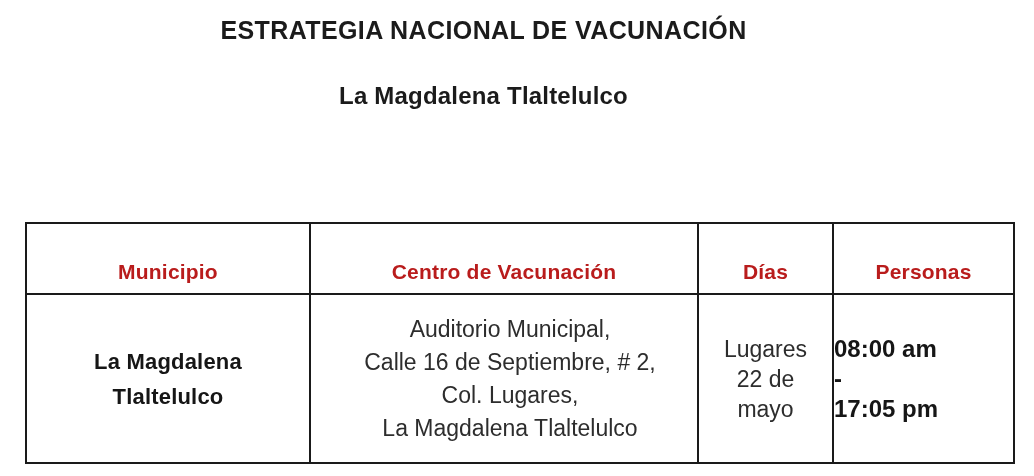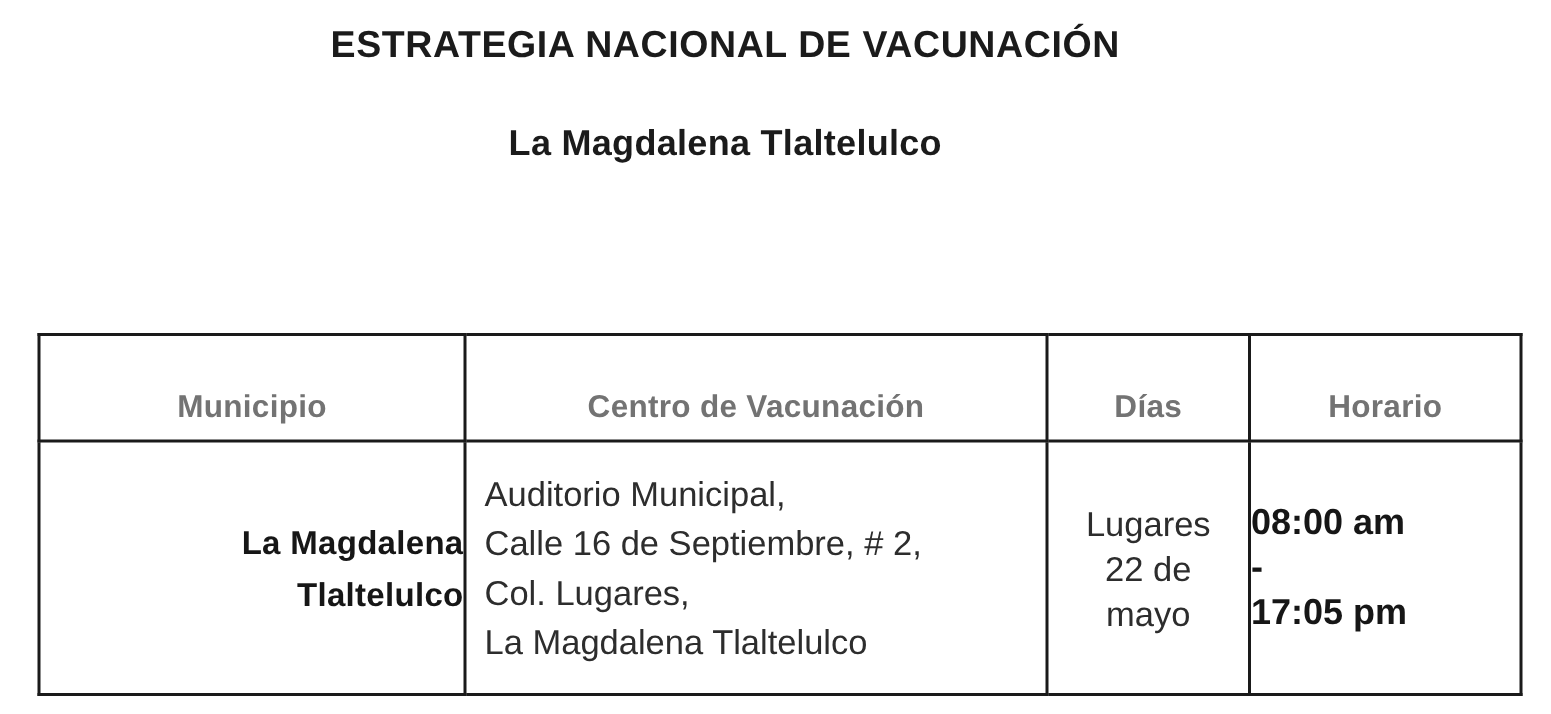--- a/index.html
+++ b/index.html
@@ -56,37 +56,37 @@
     overflow: hidden;
   }
   .schedule th {
     height: 60px;
     vertical-align: bottom;
     padding: 0 4px 9px 4px;
     font-size: 21px;
     font-weight: bold;
     text-align: center;
     letter-spacing: 0.2px;
-    color: #737373;
+    color: #b91c1c;
   }
   .schedule td {
     height: 167px;
     vertical-align: middle;
     padding: 0;
   }
   td.cell-municipio {
-    text-align: right;
+    text-align: center;
     font-weight: bold;
     font-size: 22px;
     line-height: 35px;
     letter-spacing: 0.2px;
     color: #161616;
   }
   td.cell-lugares {
-    text-align: left;
+    text-align: center;
     padding-left: 12px;
     font-weight: 400;
     font-size: 23px;
     line-height: 33px;
     color: #2d2d2d;
   }
   td.cell-dias {
     text-align: center;
     font-weight: 400;
     font-size: 23px;
@@ -117,21 +117,21 @@
     <col style="width:284px">
     <col style="width:388px">
     <col style="width:135px">
     <col style="width:181px">
   </colgroup>
   <thead>
     <tr>
       <th>Municipio</th>
       <th>Centro de Vacunación</th>
       <th>Días</th>
-      <th>Horario</th>
+      <th>Personas</th>
     </tr>
   </thead>
   <tbody>
     <tr>
       <td class="cell-municipio">
         <div>La Magdalena</div>
         <div>Tlaltelulco</div>
       </td>
       <td class="cell-lugares">
         <div>Auditorio Municipal,</div>

